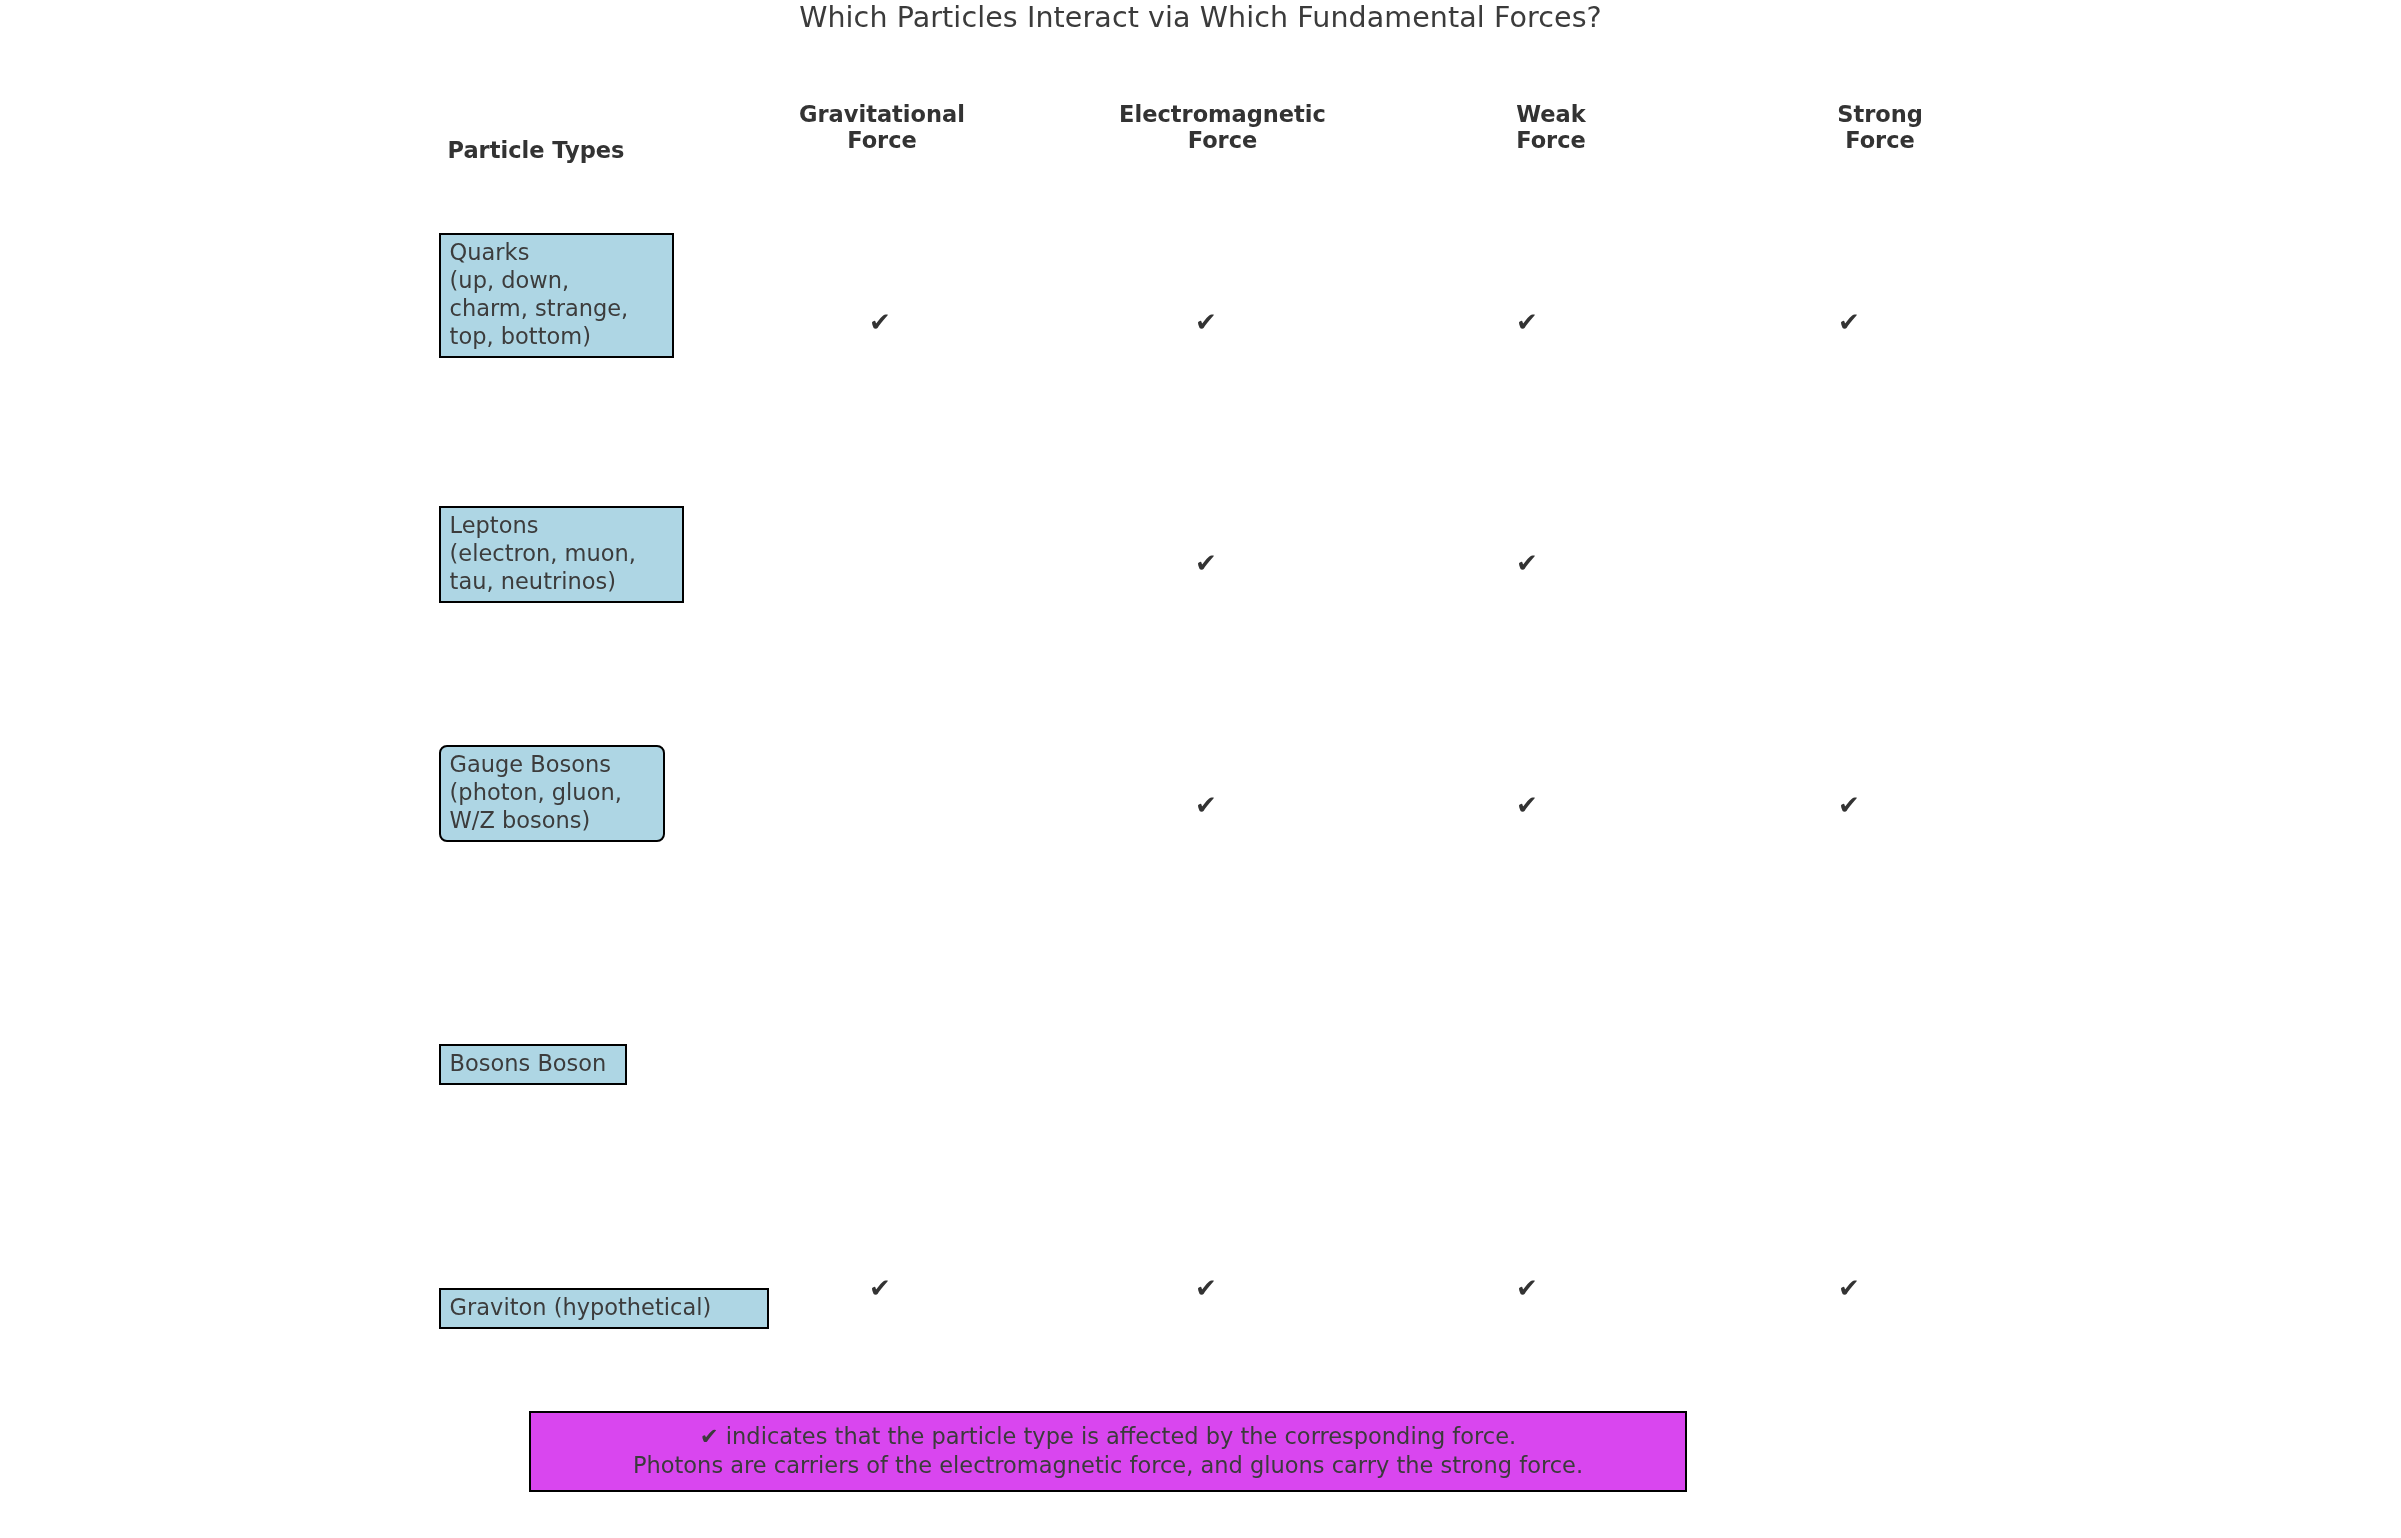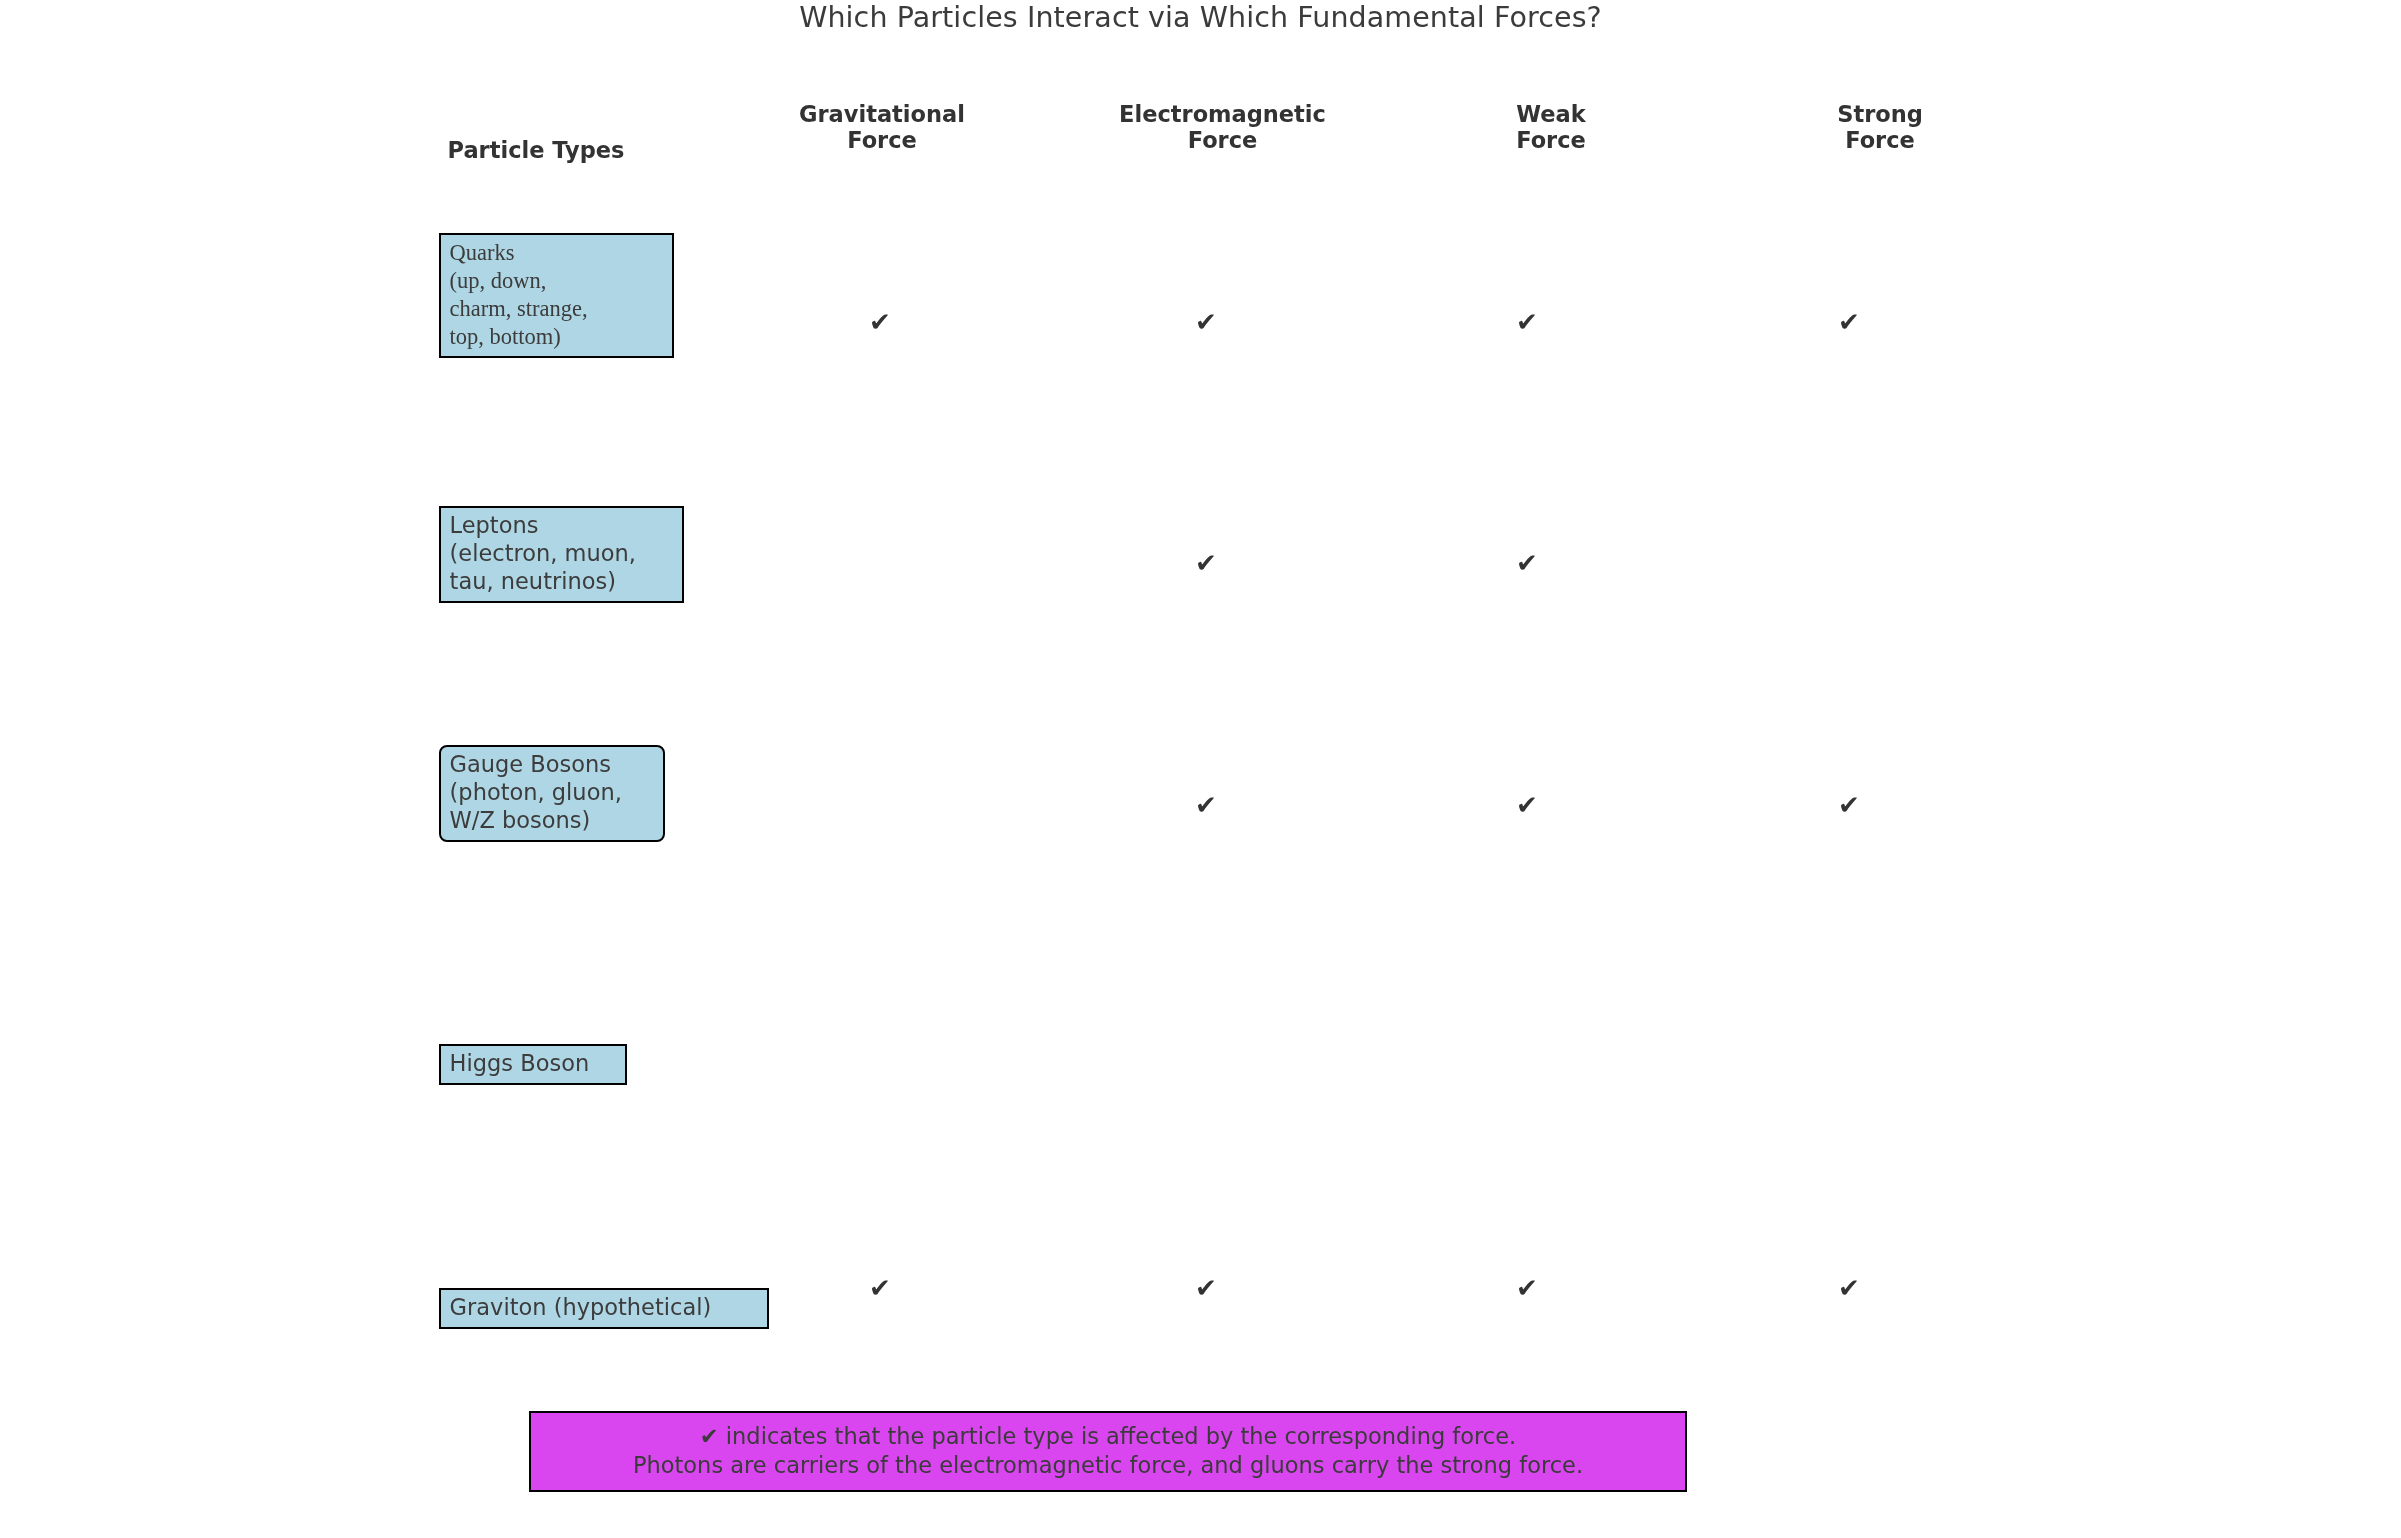--- a/index.html
+++ b/index.html
@@ -55,21 +55,21 @@
     left: 439px;
     background: #aed6e4;
     border: 2.6px solid #000000;
     color: #3c3c3c;
     font-size: 22.5px;
     line-height: 1.24;
     white-space: pre-line;
     padding: 4.3px 7px 5.2px 8.6px;
     box-sizing: border-box;
   }
-  #particle-box-0 { top: 233px;  width: 235px; font-family: Liberation Serif, serif; }
+  #particle-box-0 { top: 233px;  width: 235px; }
   #particle-box-1 { top: 506px;  width: 245px; }
   #particle-box-2 { top: 745px;  width: 226px; border-radius: 8px; }
   #particle-box-3 { top: 1044px; width: 188px; }
   #particle-box-4 { top: 1288px; width: 330px; }
 
   
   .cell-check {
     position: absolute;
     text-align: center;
     width: 52px;
@@ -120,21 +120,21 @@
 top, bottom)</div>
 
 <div class="particle-box" id="particle-box-1">Leptons
 (electron, muon,
 tau, neutrinos)</div>
 
 <div class="particle-box" id="particle-box-2">Gauge Bosons
 (photon, gluon,
 W/Z bosons)</div>
 
-<div class="particle-box" id="particle-box-3">Higgs Boson</div>
+<div class="particle-box" id="particle-box-3">Bosons Boson</div>
 
 <div class="particle-box" id="particle-box-4">Graviton (hypothetical)</div>
 
 <div id="checks-layer">
     <div class="cell-check" style="left: 854px; top: 309px;">✔</div>
     <div class="cell-check" style="left: 1180px; top: 309px;">✔</div>
     <div class="cell-check" style="left: 1501px; top: 309px;">✔</div>
     <div class="cell-check" style="left: 1823px; top: 309px;">✔</div>
     <div class="cell-check" style="left: 1180px; top: 550px;">✔</div>
     <div class="cell-check" style="left: 1501px; top: 550px;">✔</div>

